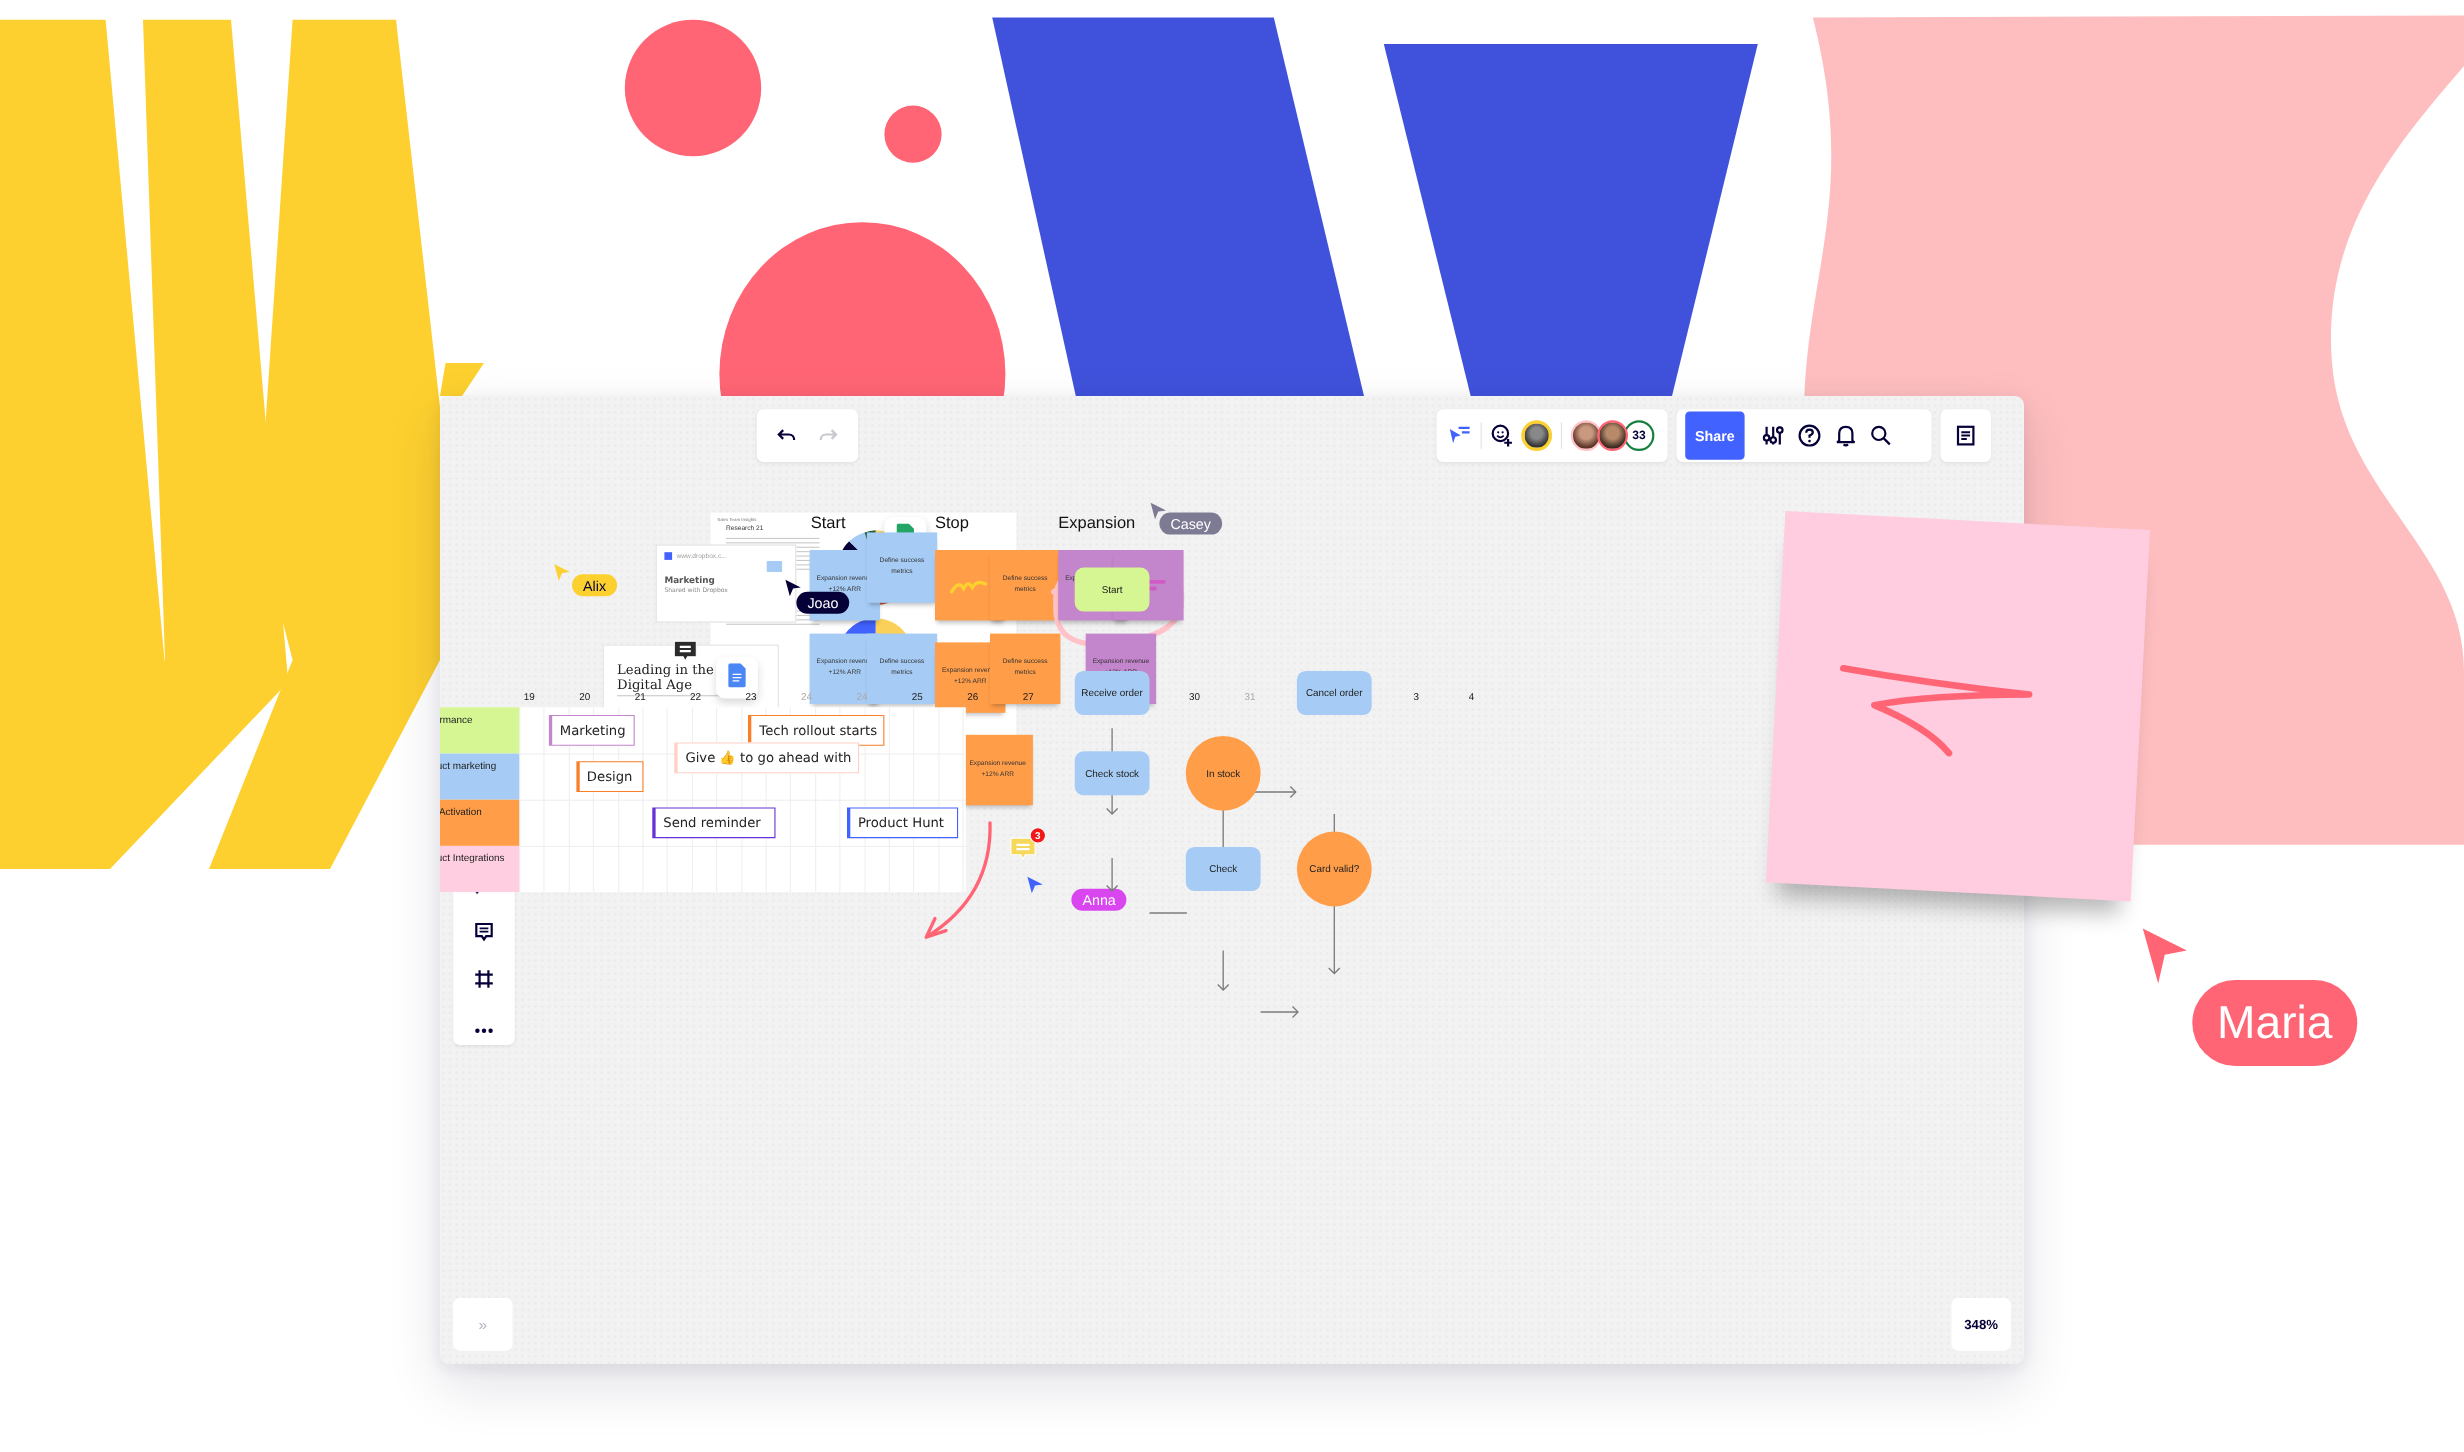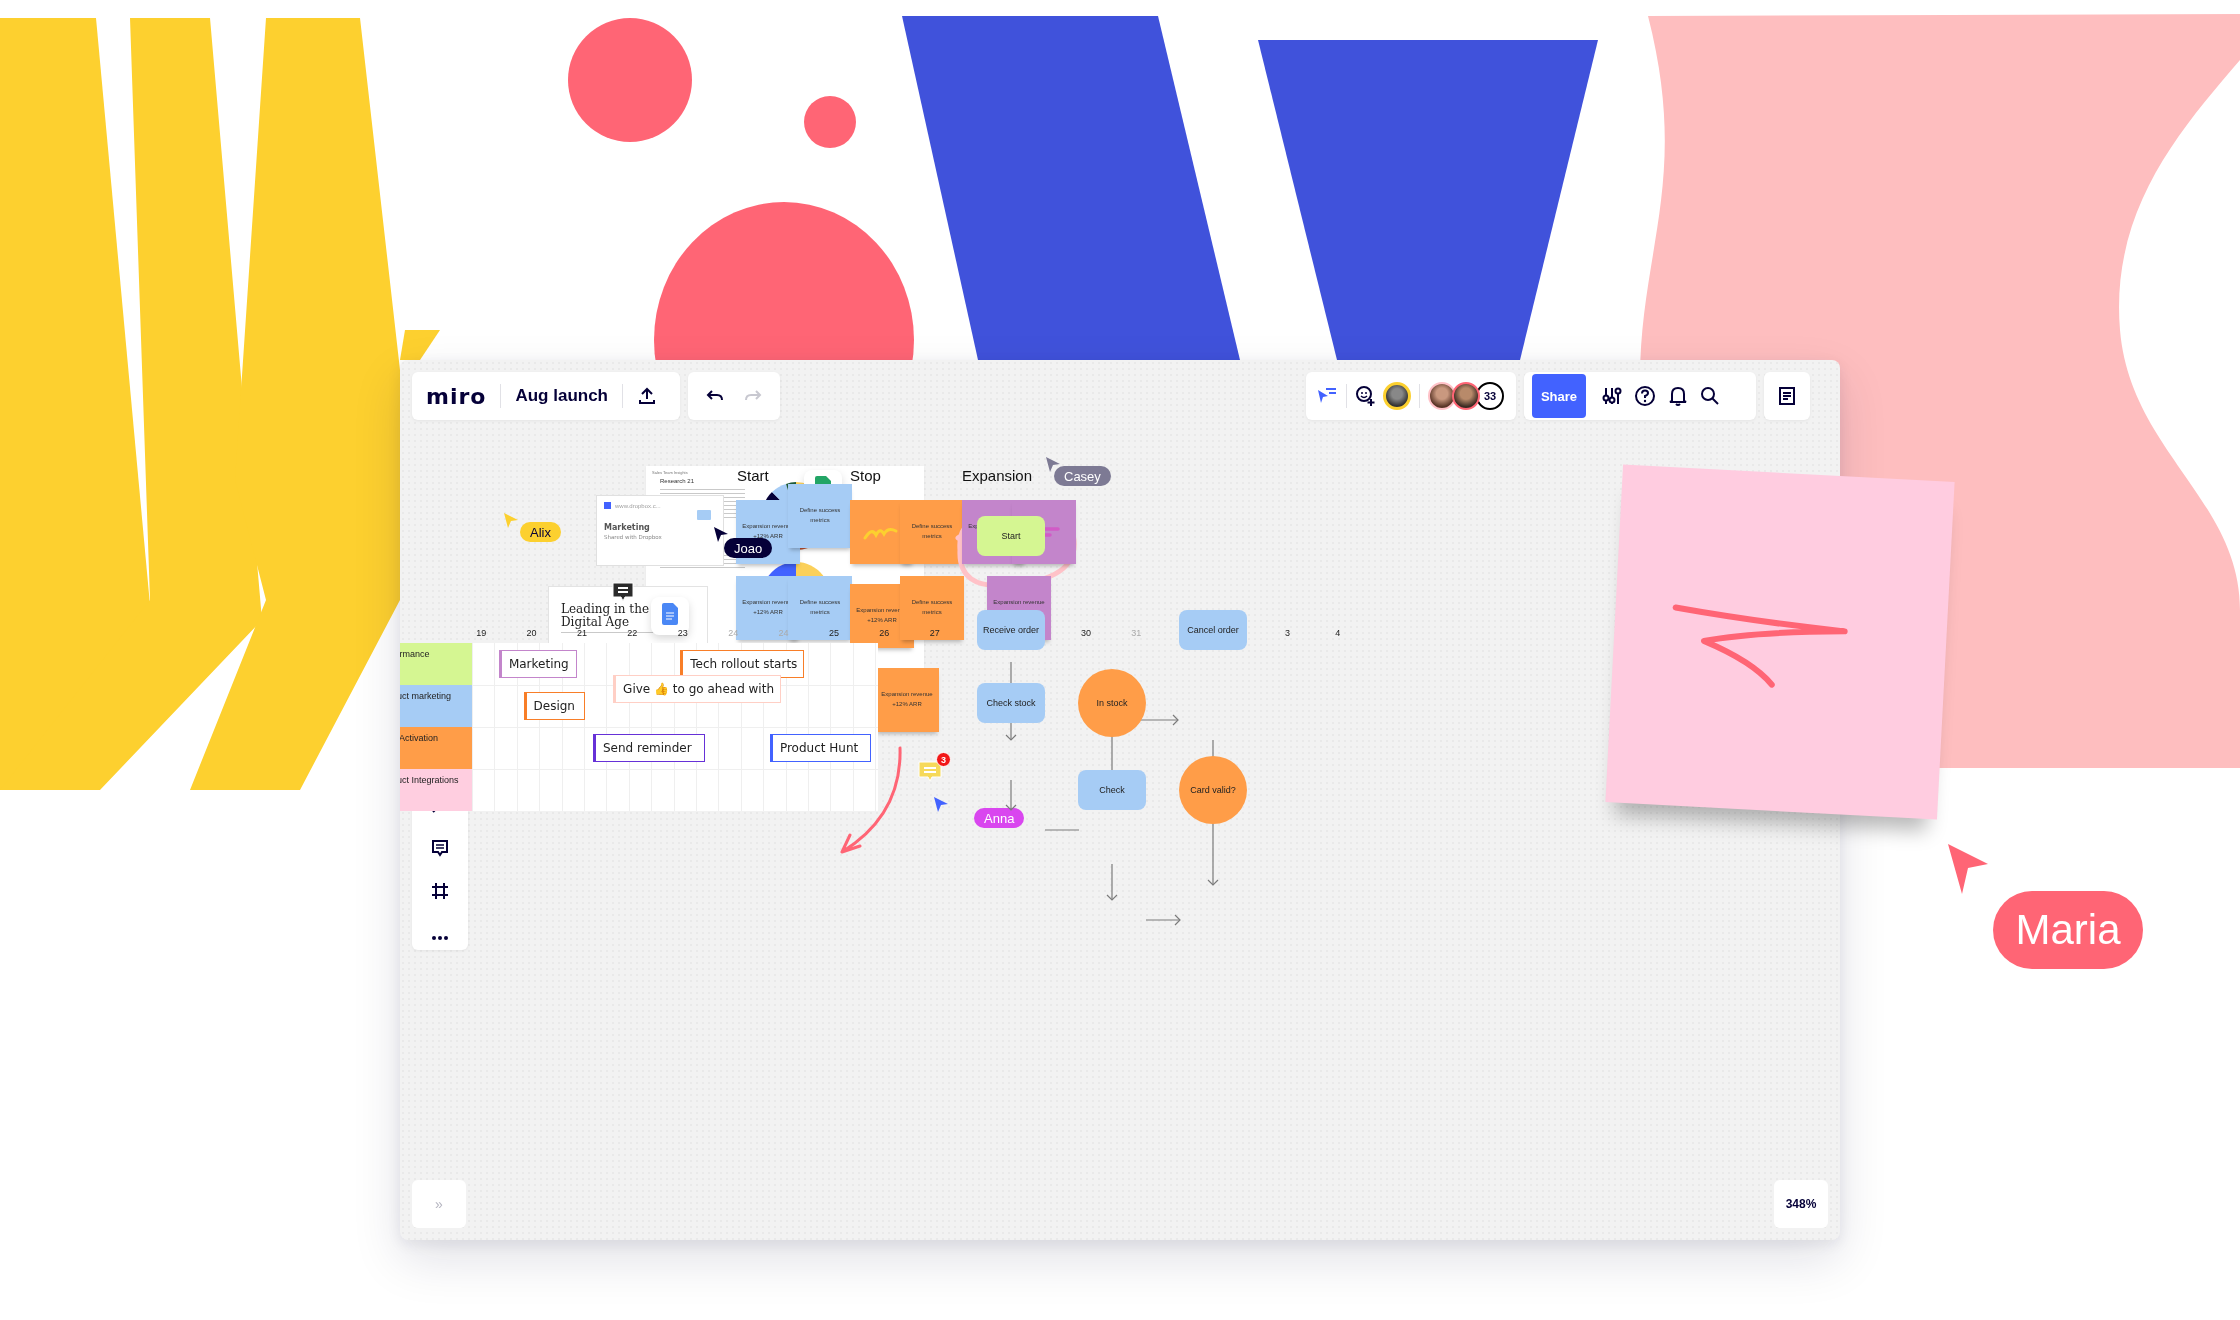--- a/index.html
+++ b/index.html
@@ -30,21 +30,21 @@
   .p-actions { left: 1124px; top: 12px; width: 232px; height: 48px; padding: 0 8px; }
   .p-notes { left: 1364px; top: 12px; width: 46px; height: 48px; justify-content: center; }
 
   .logo { font-family: "DejaVu Sans", sans-serif; font-weight: bold; font-size: 22px; color: #050038; letter-spacing: 1px; }
   .vsep { width: 1px; height: 24px; background: #e1e1e6; margin: 0 14px; }
   .board-name { font-size: 17px; color: #050038; font-weight: 600; }
   .icon { display: inline-flex; align-items: center; justify-content: center; }
 
   .avatar { width: 28px; height: 28px; border-radius: 50%; display: inline-block; position: relative; }
   .share-btn { background: #4262ff; color: #fff; font-weight: bold; font-size: 13px; border: none; border-radius: 4px; width: 54px; height: 44px; cursor: pointer; font-family: "Liberation Sans", sans-serif; }
-  .count-badge { width: 28px; height: 28px; border-radius: 50%; border: 2px solid #000000; background: #fff; font-size: 11px; font-weight: bold; color: #050038; display: inline-flex; align-items: center; justify-content: center; }
+  .count-badge { width: 28px; height: 28px; border-radius: 50%; border: 2px solid #15803d; background: #fff; font-size: 11px; font-weight: bold; color: #050038; display: inline-flex; align-items: center; justify-content: center; }
 
   
   .toolbar { position: absolute; left: 12px; top: 290px; width: 56px; height: 300px; background: #fff; border-radius: 6px; box-shadow: 0 1px 3px rgba(0,0,0,0.06); display: flex; flex-direction: column; align-items: center; padding-top: 14px; gap: 14px; }
   .toolbar .tool { width: 32px; height: 32px; display: flex; align-items: center; justify-content: center; cursor: pointer; }
 
   
   .bottom-left { position: absolute; left: 12px; top: 820px; width: 54px; height: 48px; background: #fff; border-radius: 6px; display: flex; align-items: center; justify-content: center; color: #b5b5c0; font-size: 14px; }
   .zoom-ctl { position: absolute; right: 12px; top: 820px; width: 54px; height: 48px; background: #fff; border-radius: 6px; display: flex; align-items: center; justify-content: center; font-size: 12px; font-weight: bold; color: #050038; }
 
   
@@ -111,31 +111,20 @@
 
     <polygon fill="#4052db" points="902,16 1158,16 1240,360 978,360"></polygon>
     <polygon fill="#4052db" points="1258,40 1598,40 1520,360 1337,360"></polygon>
 
     <path fill="#febebf" d="M1648,16 L2240,14 L2240,60 C2180,130 2110,210 2120,330 C2130,450 2240,500 2240,610 L2240,768 L1600,768 C1580,600 1640,500 1640,380 C1640,250 1690,180 1648,16 Z"></path>
   </svg>
 
   <div class="board">
     <div class="board-bg-dots"></div>
 
-    <div class="panel p-left">
-      <span class="logo">miro</span>
-      <span class="vsep"></span>
-      <span class="board-name">Aug launch</span>
-      <span class="vsep"></span>
-      <span class="icon">
-        <svg width="20" height="20" viewBox="0 0 20 20">
-            <path d="M10 3 L10 13 M5 8 L10 3 L15 8 M3 14 L3 17 L17 17 L17 14" stroke="#050038" stroke-width="2" fill="none"></path>
-          </svg>
-      </span>
-    </div>
 
     <div class="panel p-undo">
       <span class="icon">
         <svg width="18" height="14" viewBox="0 0 18 14">
             <path d="M6 2 L2 6 L6 10 M2 6 L11 6 C14 6 16 8 16 11" stroke="#050038" stroke-width="2" fill="none"></path>
           </svg>
       </span>
       <span class="icon">
         <svg width="18" height="14" viewBox="0 0 18 14">
             <path d="M12 2 L16 6 L12 10 M16 6 L7 6 C4 6 2 8 2 11" stroke="#c8c8d0" stroke-width="2" fill="none"></path>

